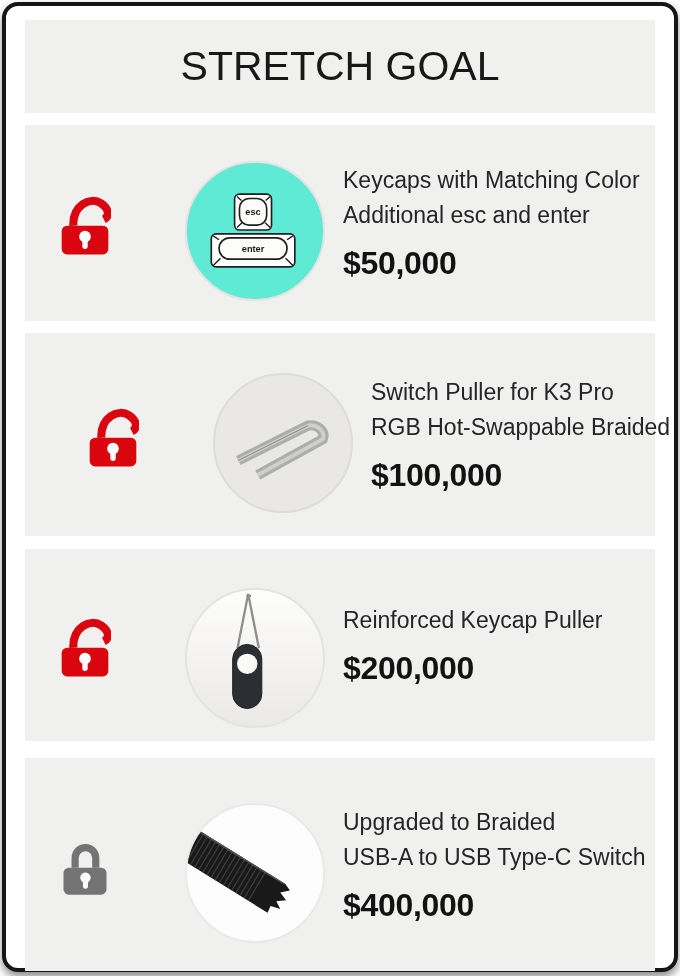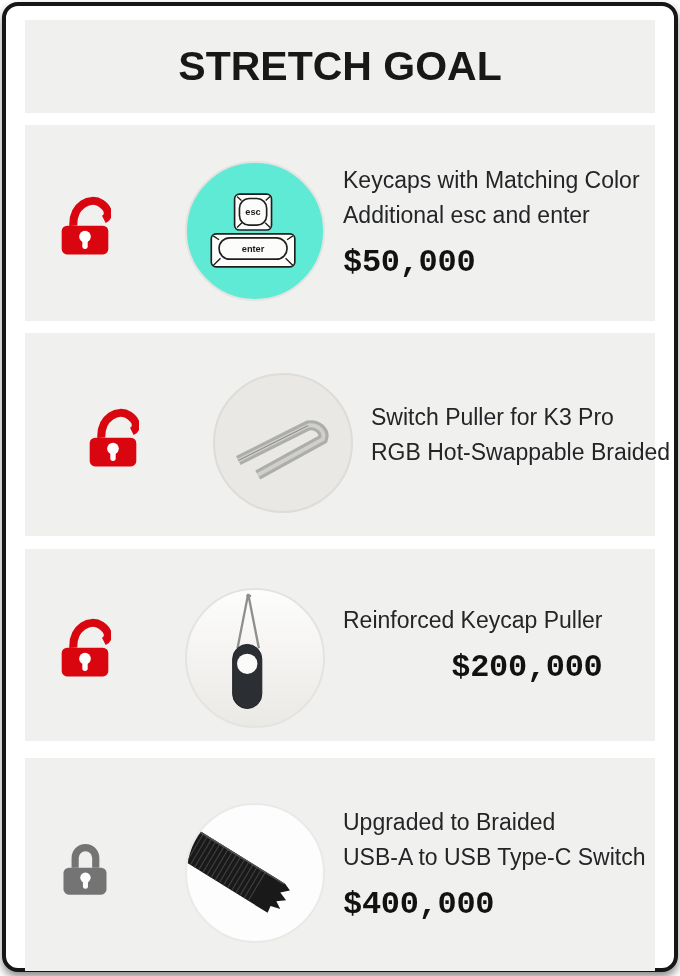--- a/index.html
+++ b/index.html
@@ -9,45 +9,45 @@
     margin:2px 2px 0 2px;
     width:676px;height:970px;
     background:#ffffff;
     border:4px solid #161616;
     border-radius:16px;
     padding:14px 19px 0 19px;
     box-shadow:0 5px 8px rgba(0,0,0,0.45);
   }
   .band{background:#f0f0ee;}
   .header{height:93px;display:flex;align-items:center;justify-content:center;}
-  .title{font-weight:bold;font-size:41px;color:#181818;letter-spacing:0px;}
+  .title{font-weight:normal;font-size:41px;color:#181818;letter-spacing:0px;}
   .row{display:flex;align-items:center;}
   .row1{height:196px;margin-top:12px;}
   .row2{height:203px;margin-top:12px;padding-left:28px;}
-  .row3{height:192px;margin-top:13px;text-align:right;}
+  .row3{height:192px;margin-top:13px;}
   .row4{height:213px;margin-top:17px;}
   .lock{width:52px;flex:none;margin-left:34px;}
   .lock svg{display:block;width:52px;height:auto;}
   .circle{
     width:140px;height:140px;flex:none;
     margin-left:74px;
     border-radius:50%;
     overflow:hidden;
     box-sizing:border-box;
     border:2px solid #e3e3e0;
     position:relative;top:8px;
     background:#5eead4;
   }
   .circle svg{display:block;width:100%;height:100%;}
   .c2{background:#e9e8e4;border-color:#dddcd8;}
   .c3{background:linear-gradient(180deg,#fdfdfc 0%,#ebe9e6 100%);top:13px;}
   .c4{background:#fdfdfd;border-color:#e9e9e7;}
   .text{margin-left:18px;white-space:nowrap;}
   .line{font-size:23px;line-height:35px;color:#242527;}
-  .amount{font-size:32px;line-height:40px;font-weight:bold;color:#121212;letter-spacing:-0.3px;margin-top:10px;font-family:Liberation Mono, monospace;}
+  .amount{font-size:32px;line-height:40px;font-weight:bold;color:#121212;letter-spacing:-0.3px;margin-top:10px;}
   .keylabel{font-family:"Liberation Sans",sans-serif;font-size:9.5px;font-weight:bold;fill:#1a1a1a;}
 </style>
 </head>
 <body>
 
 <div class="card">
 
   <div class="band header">
     <div class="title">STRETCH GOAL</div>
   </div>
@@ -94,20 +94,21 @@
     <div class="circle c2">
       <svg viewBox="0 0 140 140">
         <path d="M24 88 L96 52 A13 11 0 0 1 111 66 L44 103" fill="none" stroke="#adadab" stroke-width="10.5"></path>
         <path d="M24 88 L96 52 A13 11 0 0 1 111 66 L44 103" fill="none" stroke="#cfcfcc" stroke-width="4"></path>
         <path d="M24 88 L96 52" fill="none" stroke="#8f8f8d" stroke-width="1.2"></path>
       </svg>
     </div>
     <div class="text">
       <div class="line">Switch Puller for K3 Pro</div>
       <div class="line">RGB Hot-Swappable Braided</div>
+      <div class="amount">$100,000</div>
     </div>
   </section>
 
   <section class="band row row3">
     <div class="lock">
       <svg viewBox="0 0 58 75">
         <path d="M16 41 C15 18 35 8 47 16 C57 23 56 31 50 34" fill="none" stroke-width="9" stroke="#d9060f"></path>
         <rect x="3" y="41" width="52" height="32" rx="6" fill="#d9060f"></rect>
         <circle cx="29" cy="53" r="6.5" fill="#ffffff"></circle>
         <rect x="26" y="55" width="6" height="12" rx="3" fill="#ffffff"></rect>

